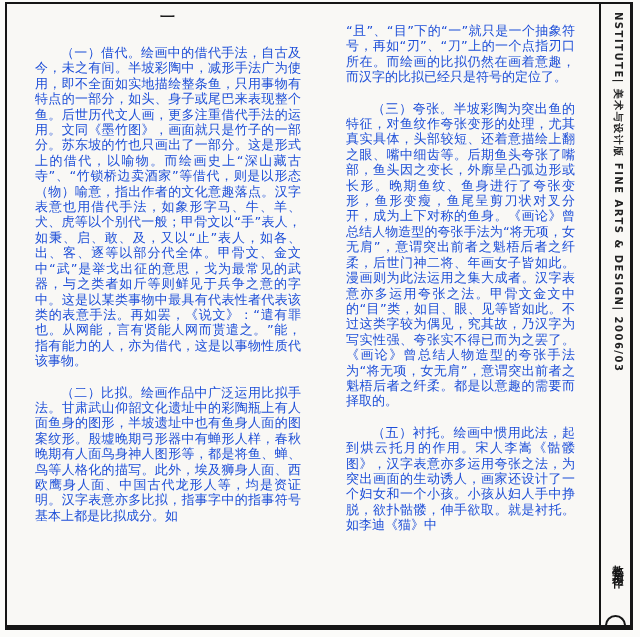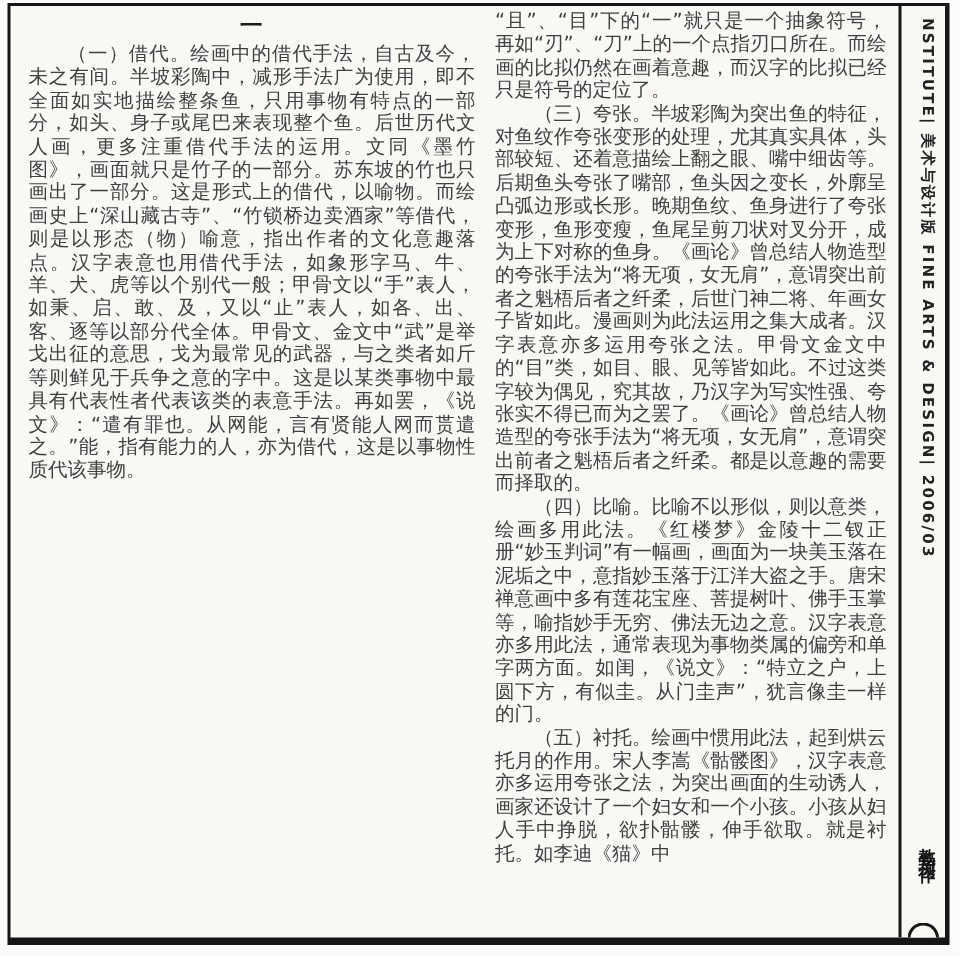--- a/index.html
+++ b/index.html
@@ -35,27 +35,27 @@
   .col-right { flex: 1; min-width: 0; }
   .section-no {
     text-align: center;
     font-size: 15px;
     font-weight: bold;
     height: 22px;
     line-height: 20px;
     letter-spacing: 1px;
   }
   .para {
-    margin: 0;
+    margin: 16px;
     font-size: 13px;
     line-height: 15.4px;
     text-align: justify;
     text-justify: inter-ideograph;
     text-indent: 2em;
-    color: #404040;
+    color: #1d4ed8;
     -webkit-font-smoothing: none;
   }
   .para.no-indent { text-indent: 0; }
   .margin-strip {
     position: absolute;
     top: 0; right: 0; bottom: 0;
     width: 31px;
     border-left: 2px solid #161616;
     box-sizing: border-box;
   }
@@ -94,26 +94,26 @@
 </head>
 <body>
 
 <div class="page">
 
   <div class="content">
 
     <div class="col col-left">
       <div class="section-no">一</div>
       <p class="para">（一）借代。绘画中的借代手法，自古及今，未之有间。半坡彩陶中，减形手法广为使用，即不全面如实地描绘整条鱼，只用事物有特点的一部分，如头、身子或尾巴来表现整个鱼。后世历代文人画，更多注重借代手法的运用。文同《墨竹图》，画面就只是竹子的一部分。苏东坡的竹也只画出了一部分。这是形式上的借代，以喻物。而绘画史上“深山藏古寺”、“竹锁桥边卖酒家”等借代，则是以形态（物）喻意，指出作者的文化意趣落点。汉字表意也用借代手法，如象形字马、牛、羊、犬、虎等以个别代一般；甲骨文以“手”表人，如秉、启、敢、及，又以“止”表人，如各、出、客、逐等以部分代全体。甲骨文、金文中“武”是举戈出征的意思，戈为最常见的武器，与之类者如斤等则鲜见于兵争之意的字中。这是以某类事物中最具有代表性者代表该类的表意手法。再如罢，《说文》：“遣有罪也。从网能，言有贤能人网而贳遣之。”能，指有能力的人，亦为借代，这是以事物性质代该事物。</p>
+      <p class="para">（二）比拟。绘画作品中广泛运用比拟手法。甘肃武山仰韶文化遗址中的彩陶瓶上有人面鱼身的图形，半坡遗址中也有鱼身人面的图案纹形。殷墟晚期弓形器中有蝉形人样，春秋晚期有人面鸟身神人图形等，都是将鱼、蝉、鸟等人格化的描写。此外，埃及狮身人面、西欧鹰身人面、中国古代龙形人等，均是资证明。汉字表意亦多比拟，指事字中的指事符号基本上都是比拟成分。如</p>
     </div>
 
     <div class="col col-right">
       <p class="para no-indent">“且”、“目”下的“一”就只是一个抽象符号，再如“刃”、“刀”上的一个点指刃口所在。而绘画的比拟仍然在画着意趣，而汉字的比拟已经只是符号的定位了。</p>
       <p class="para">（三）夸张。半坡彩陶为突出鱼的特征，对鱼纹作夸张变形的处理，尤其真实具体，头部较短、还着意描绘上翻之眼、嘴中细齿等。后期鱼头夸张了嘴部，鱼头因之变长，外廓呈凸弧边形或长形。晚期鱼纹、鱼身进行了夸张变形，鱼形变瘦，鱼尾呈剪刀状对叉分开，成为上下对称的鱼身。《画论》曾总结人物造型的夸张手法为“将无项，女无肩”，意谓突出前者之魁梧后者之纤柔，后世门神二将、年画女子皆如此。漫画则为此法运用之集大成者。汉字表意亦多运用夸张之法。甲骨文金文中的“目”类，如目、眼、见等皆如此。不过这类字较为偶见，究其故，乃汉字为写实性强、夸张实不得已而为之罢了。《画论》曾总结人物造型的夸张手法为“将无项，女无肩”，意谓突出前者之魁梧后者之纤柔。都是以意趣的需要而择取的。</p>
-      <p class="para">（四）比喻。比喻不以形似，则以意类，绘画多用此法。《红楼梦》金陵十二钗正册“妙玉判词”有一幅画，画面为一块美玉落在泥垢之中，意指妙玉落于江洋大盗之手。唐宋禅意画中多有莲花宝座、菩提树叶、佛手玉掌等，喻指妙手无穷、佛法无边之意。汉字表意亦多用此法，通常表现为事物类属的偏旁和单字两方面。如闺，《说文》：“特立之户，上圆下方，有似圭。从门圭声”，犹言像圭一样的门。</p>
       <p class="para">（五）衬托。绘画中惯用此法，起到烘云托月的作用。宋人李嵩《骷髅图》，汉字表意亦多运用夸张之法，为突出画面的生动诱人，画家还设计了一个妇女和一个小孩。小孩从妇人手中挣脱，欲扑骷髅，伸手欲取。就是衬托。如李迪《猫》中</p>
     </div>
 
   </div>
 
   <div class="margin-strip">
     <div class="journal-info">NSTITUTE|  美术与设计版  FINE ARTS &amp; DESIGN|  2006/03</div>
     <div class="tab-label">教学与创作</div>
     <div class="notch"></div>
   </div>

